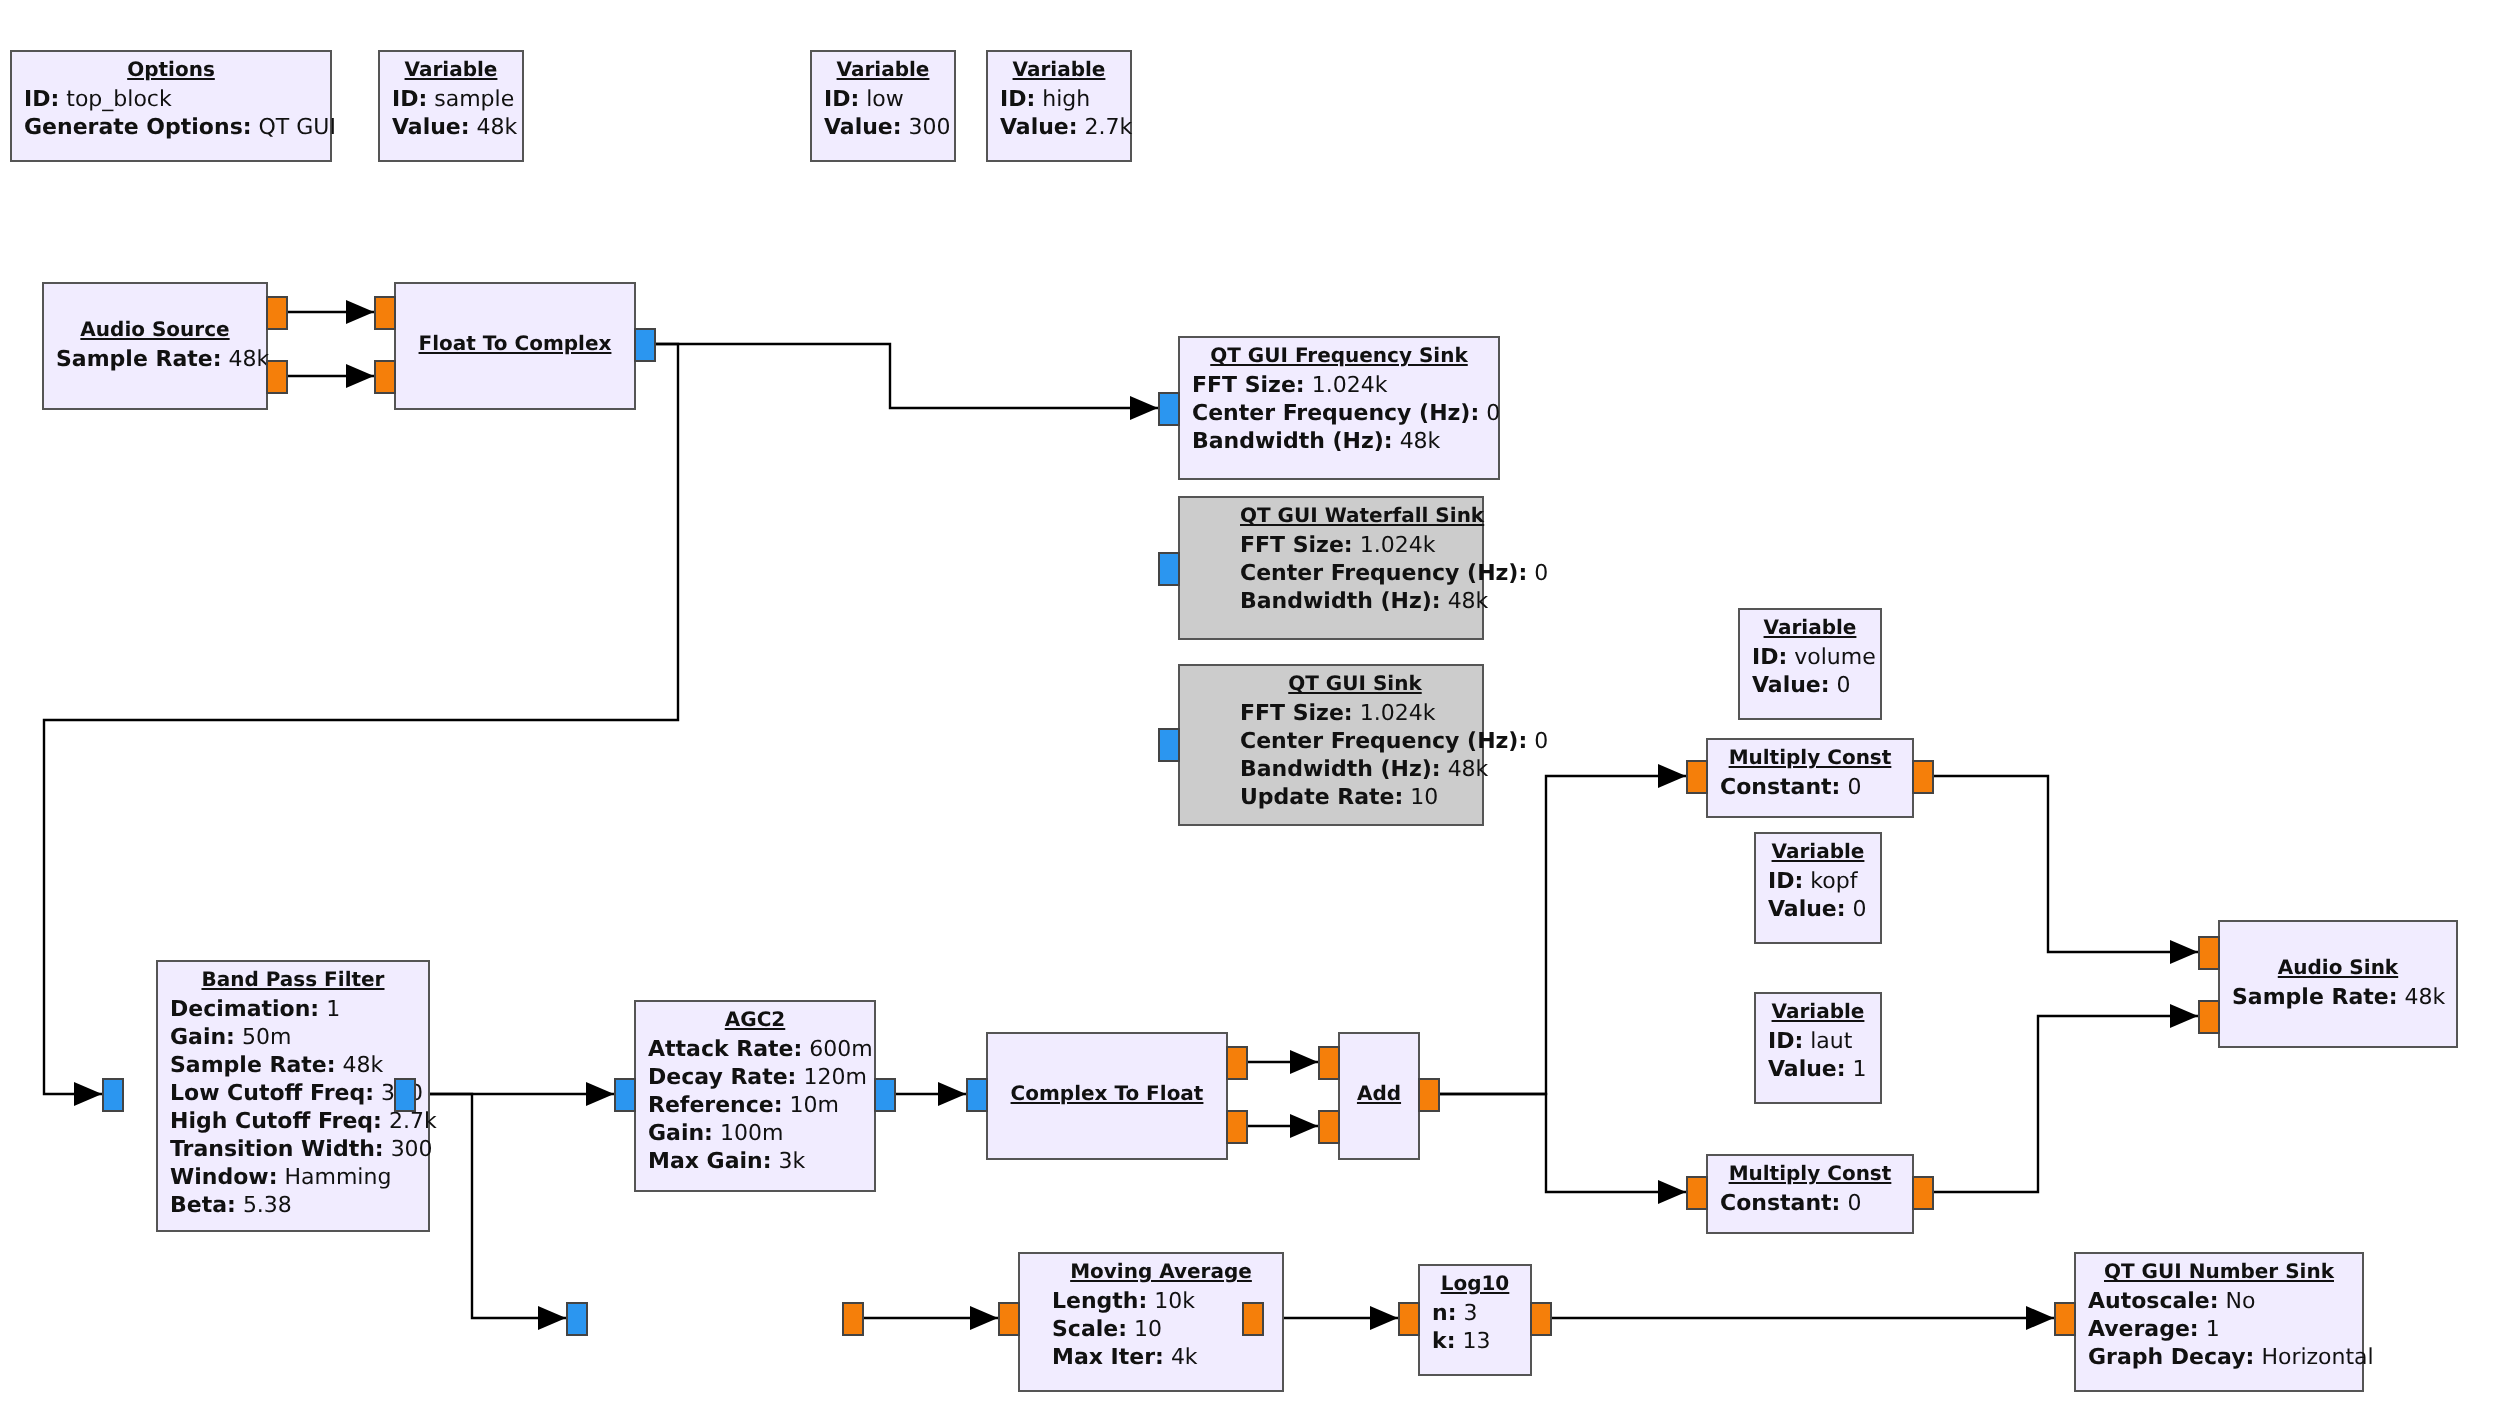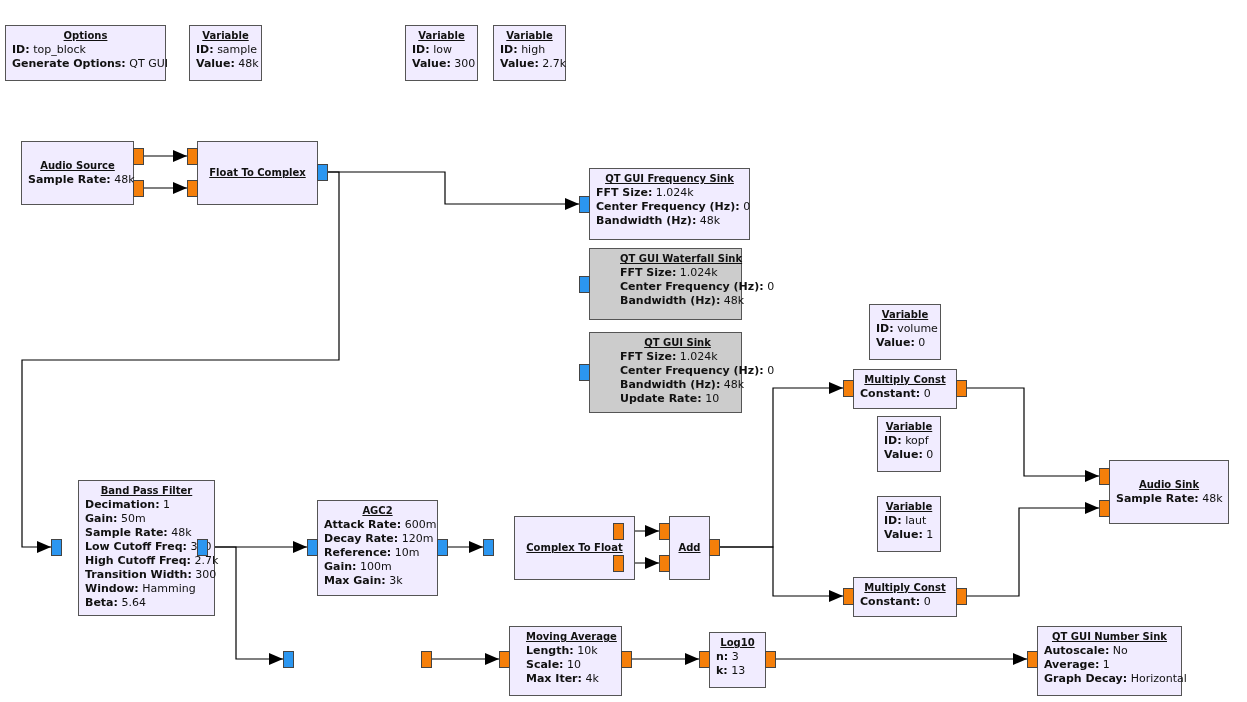--- a/index.html
+++ b/index.html
@@ -146,49 +146,49 @@
     <div class="port float" style="left: 1099px; top: 500px; height: 17px;"></div>
     <div class="block" style="left: 61px; top: 480px; width: 137px; height: 136px; margin-left: 17px;">
       <div class="title">Band Pass Filter</div>
       <div class="param"><span class="k">Decimation:</span> <span class="v">1</span></div>
       <div class="param"><span class="k">Gain:</span> <span class="v">50m</span></div>
       <div class="param"><span class="k">Sample Rate:</span> <span class="v">48k</span></div>
       <div class="param"><span class="k">Low Cutoff Freq:</span> <span class="v">300</span></div>
       <div class="param"><span class="k">High Cutoff Freq:</span> <span class="v">2.7k</span></div>
       <div class="param"><span class="k">Transition Width:</span> <span class="v">300</span></div>
       <div class="param"><span class="k">Window:</span> <span class="v">Hamming</span></div>
-      <div class="param"><span class="k">Beta:</span> <span class="v">5.64</span></div>
+      <div class="param"><span class="k">Beta:</span> <span class="v">5.38</span></div>
     </div>
     <div class="port complex" style="left: 51px; top: 539px; height: 17px;"></div>
     <div class="port complex" style="left: 197px; top: 539px; height: 17px;"></div>
     <div class="block" style="left: 317px; top: 500px; width: 121px; height: 96px;">
       <div class="title">AGC2</div>
       <div class="param"><span class="k">Attack Rate:</span> <span class="v">600m</span></div>
       <div class="param"><span class="k">Decay Rate:</span> <span class="v">120m</span></div>
       <div class="param"><span class="k">Reference:</span> <span class="v">10m</span></div>
       <div class="param"><span class="k">Gain:</span> <span class="v">100m</span></div>
       <div class="param"><span class="k">Max Gain:</span> <span class="v">3k</span></div>
     </div>
     <div class="port complex" style="left: 307px; top: 539px; height: 17px;"></div>
     <div class="port complex" style="left: 437px; top: 539px; height: 17px;"></div>
-    <div class="block" style="left: 493px; top: 516px; width: 121px; height: 64px; margin-left: 21px;">
+    <div class="block" style="left: 493px; top: 516px; width: 121px; height: 64px;">
       <div class="title only">Complex To Float</div>
     </div>
     <div class="port complex" style="left: 483px; top: 539px; height: 17px;"></div>
     <div class="port float" style="left: 613px; top: 523px; height: 17px;"></div>
     <div class="port float" style="left: 613px; top: 555px; height: 17px;"></div>
     <div class="block" style="left: 669px; top: 516px; width: 41px; height: 64px;">
       <div class="title only">Add</div>
     </div>
     <div class="port float" style="left: 659px; top: 523px; height: 17px;"></div>
     <div class="port float" style="left: 659px; top: 555px; height: 17px;"></div>
     <div class="port float" style="left: 709px; top: 539px; height: 17px;"></div>
     <div class="port complex" style="left: 283px; top: 651px; height: 17px;"></div>
     <div class="port float" style="left: 421px; top: 651px; height: 17px;"></div>
-    <div class="block" style="left: 509px; top: 626px; width: 113px; height: 70px; padding-left: 16px;">
+    <div class="block" style="left: 509px; top: 626px; width: 133px; height: 70px; padding-left: 16px;">
       <div class="title">Moving Average</div>
       <div class="param"><span class="k">Length:</span> <span class="v">10k</span></div>
       <div class="param"><span class="k">Scale:</span> <span class="v">10</span></div>
       <div class="param"><span class="k">Max Iter:</span> <span class="v">4k</span></div>
     </div>
     <div class="port float" style="left: 499px; top: 651px; height: 17px;"></div>
     <div class="port float" style="left: 621px; top: 651px; height: 17px;"></div>
     <div class="block" style="left: 709px; top: 632px; width: 57px; height: 56px;">
       <div class="title">Log10</div>
       <div class="param"><span class="k">n:</span> <span class="v">3</span></div>

